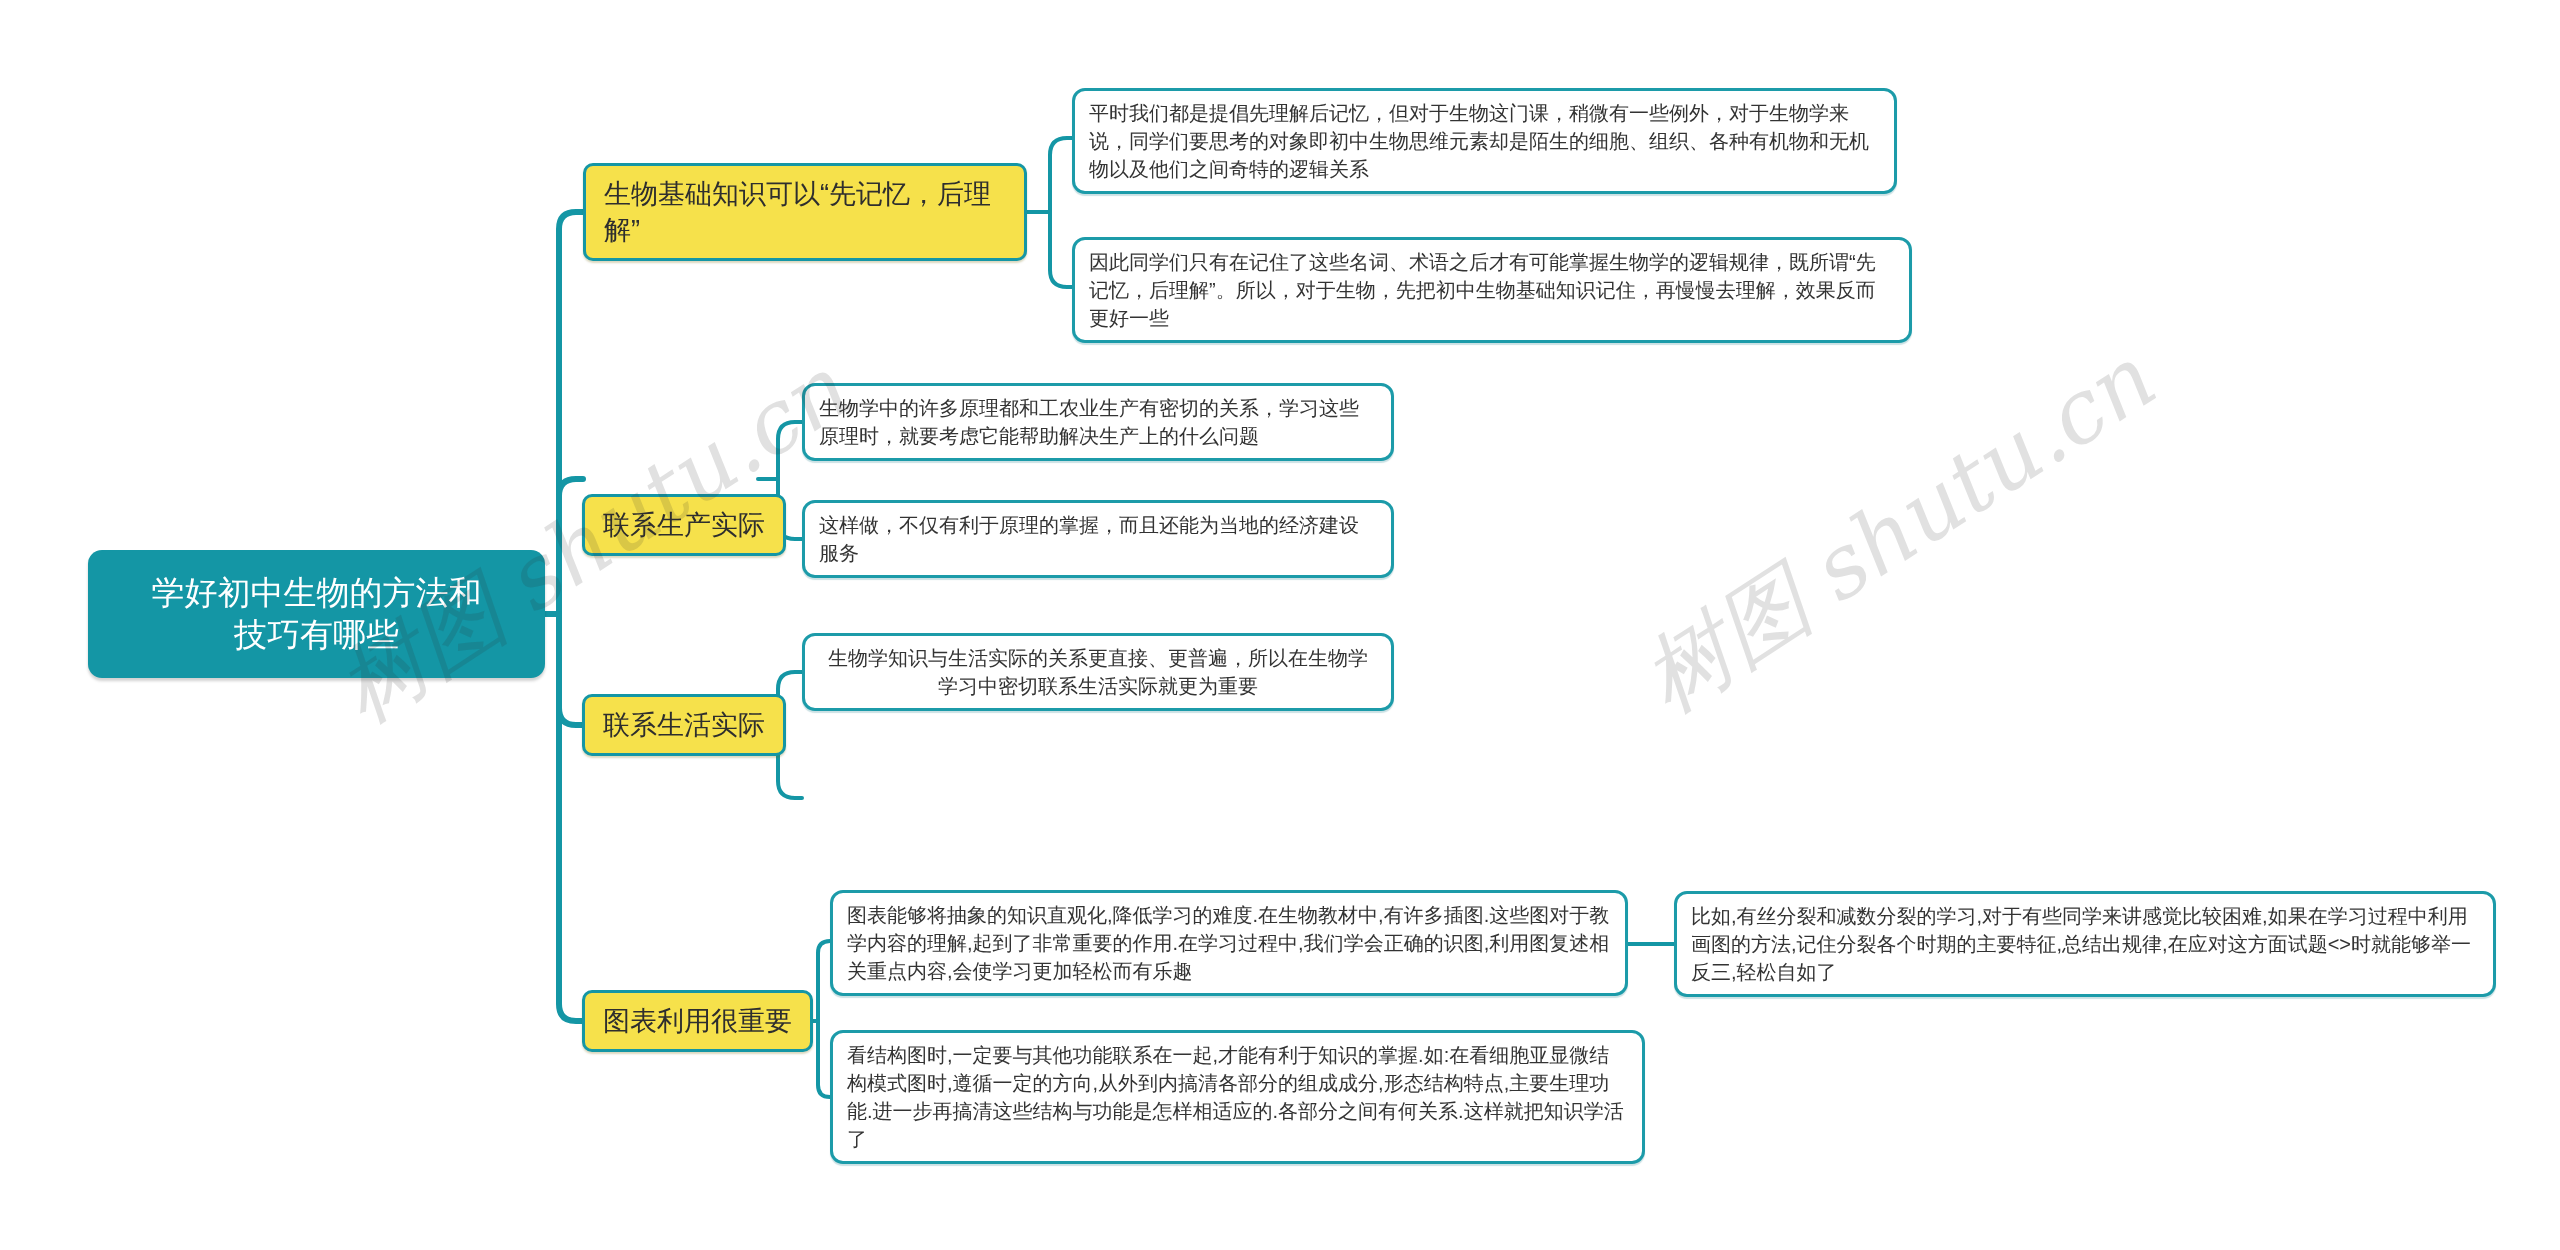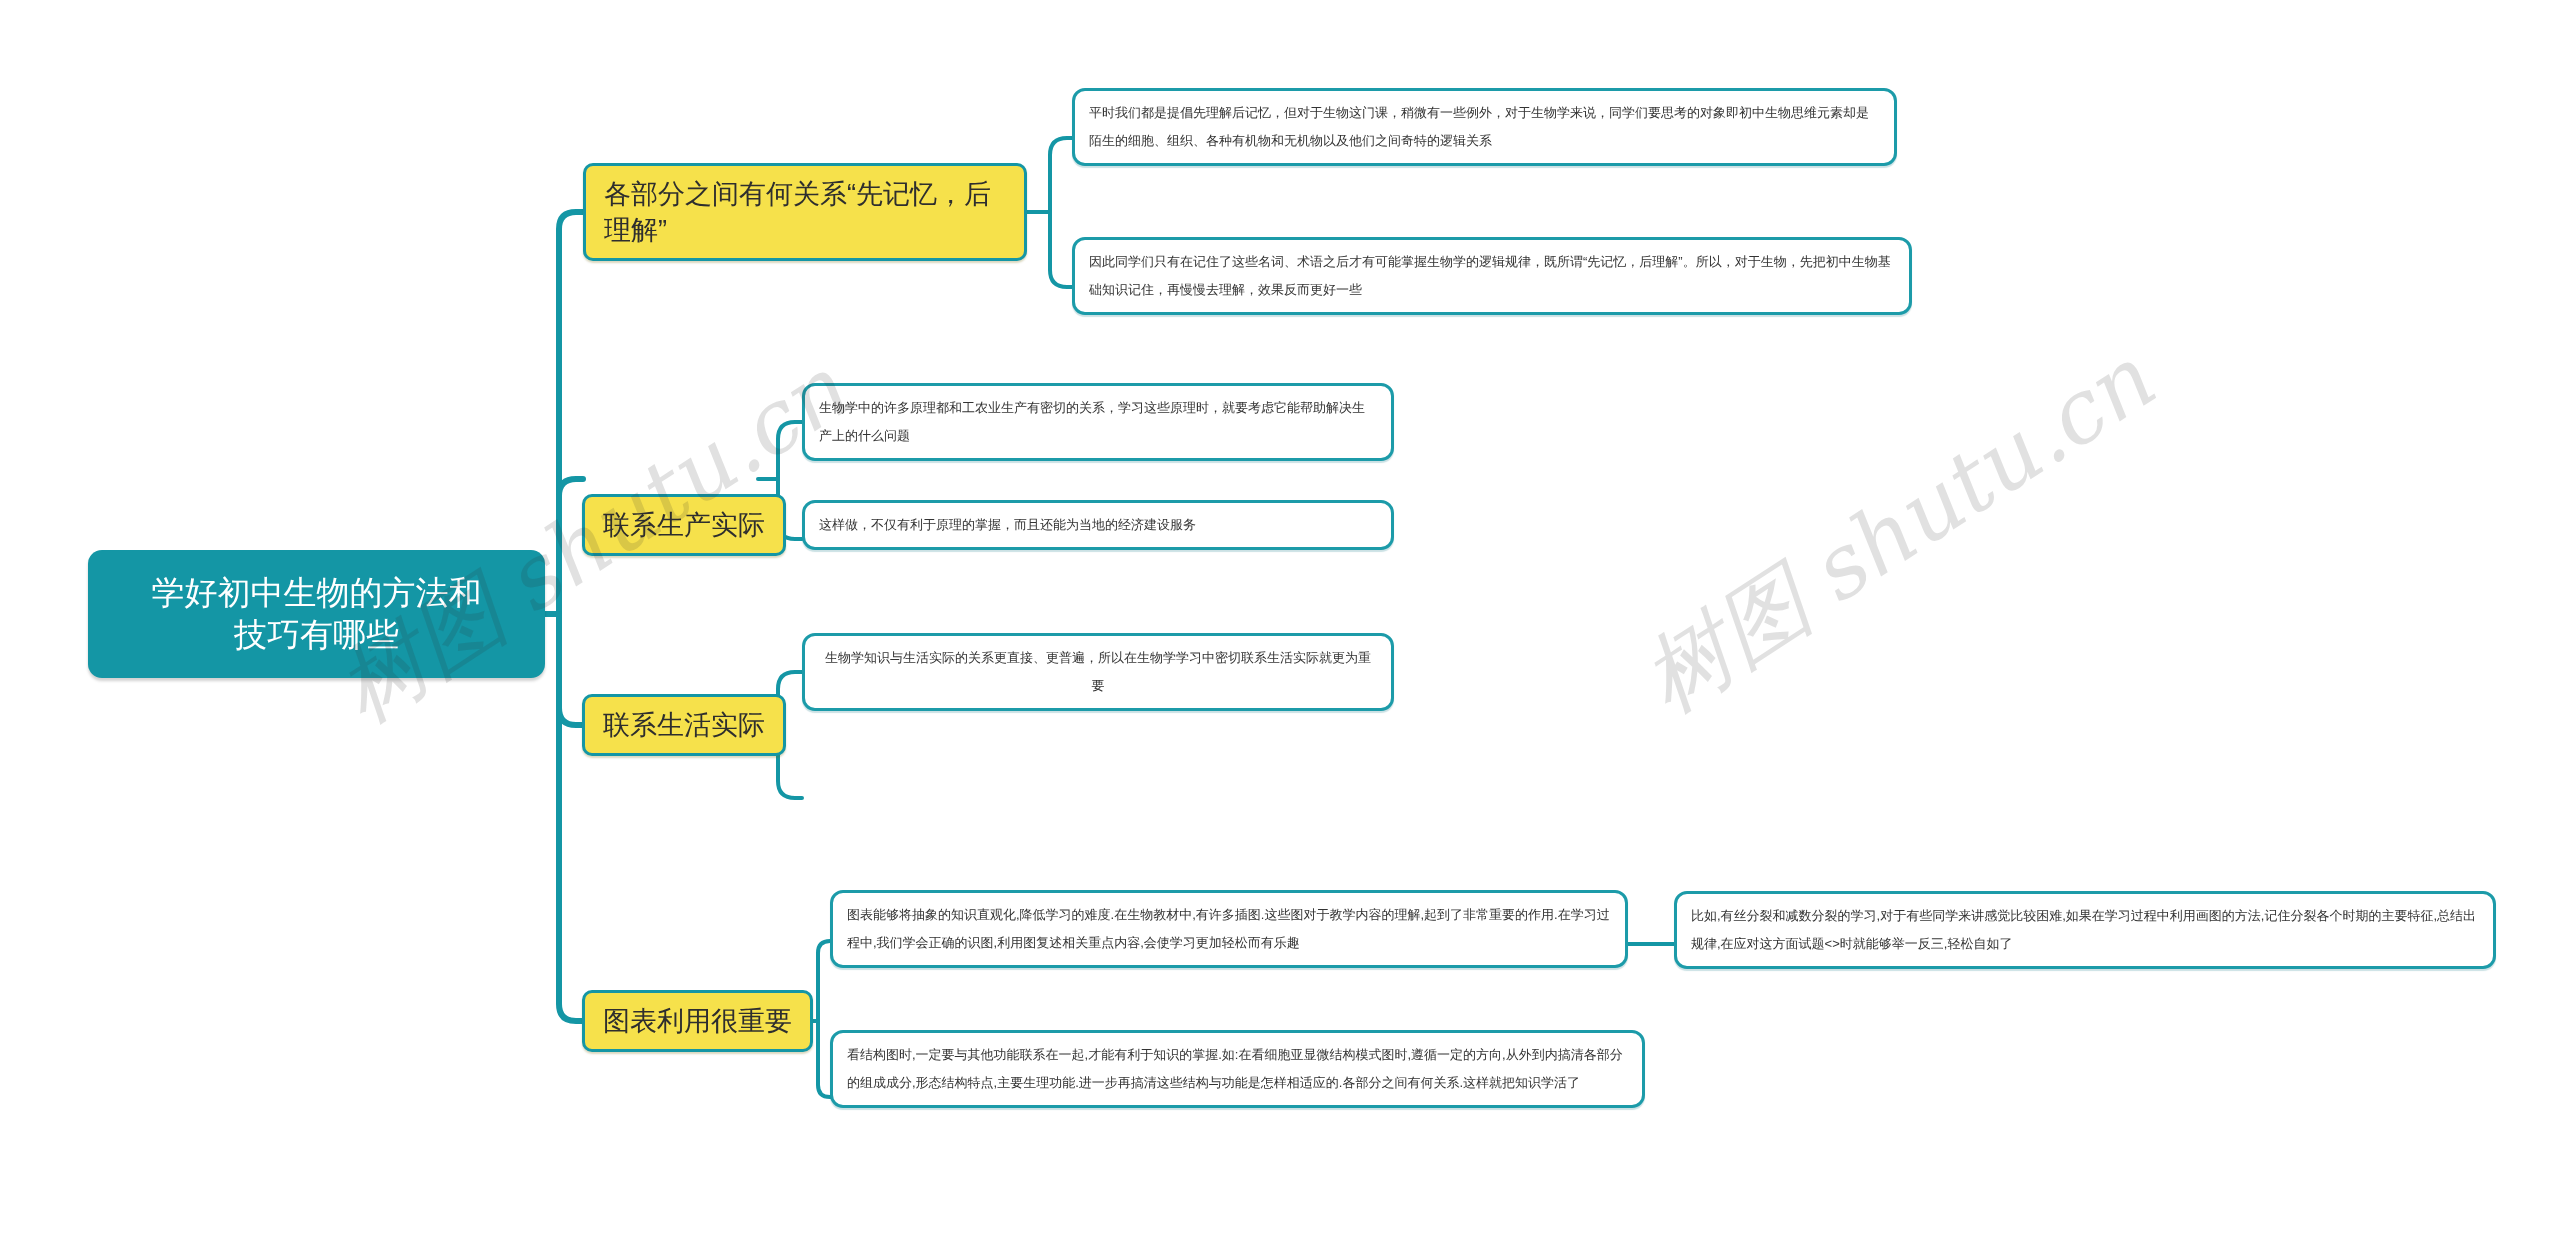--- a/index.html
+++ b/index.html
@@ -17,21 +17,21 @@
     box-shadow:0 3px 3px rgba(0,0,0,.18);
   }
   .branch-node{
     background:#F6E14B;border:3px solid #1496A5;border-radius:10px;
     font-size:27px;line-height:36px;color:#2e2e2e;
     padding:10px 18px;box-shadow:0 2px 2px rgba(110,100,0,.25);
   }
   .branch-single{white-space:nowrap;width:max-content;}
   .leaf-node{
     background:#fff;border:3px solid #1C9BA9;border-radius:13px;
-    font-size:13px;line-height:28px;color:#333;
+    font-size:20px;line-height:28px;color:#333;
     padding:8px 14px;box-shadow:0 2px 1px rgba(20,120,130,.22);
   }
   .watermark{
     position:absolute;z-index:20;pointer-events:none;
     font-family:"DejaVu Serif",serif;font-style:italic;
     font-size:88px;color:rgba(40,40,40,0.14);white-space:nowrap;
     transform:rotate(-33deg);
   }
   .wm-left{left:300px;top:480px;}
   .wm-right{left:1605px;top:470px;}
@@ -61,21 +61,21 @@
       <path d="M778,725 V781 Q778,798 795,798 H802"></path>
       <path d="M800,1021 H818"></path>
       <path d="M818,1021 V953 Q818,941 830,941 H834"></path>
       <path d="M818,1021 V1085 Q818,1097 830,1097 H834"></path>
       <path d="M1628,944 H1674"></path>
     </g>
   </svg>
 
   <div class="node root-node">学好初中生物的方法和技巧有哪些</div>
 
-  <div class="node branch-node" style="left:583px;top:163px;width:444px;">各部分之间有何关系“先记忆，后理解”</div>
+  <div class="node branch-node" style="left:583px;top:163px;width:444px;">生物基础知识可以“先记忆，后理解”</div>
 
   <div class="node leaf-node" style="left:1072px;top:88px;width:825px;">平时我们都是提倡先理解后记忆，但对于生物这门课，稍微有一些例外，对于生物学来说，同学们要思考的对象即初中生物思维元素却是陌生的细胞、组织、各种有机物和无机物以及他们之间奇特的逻辑关系</div>
 
   <div class="node leaf-node" style="left:1072px;top:237px;width:840px;">因此同学们只有在记住了这些名词、术语之后才有可能掌握生物学的逻辑规律，既所谓“先记忆，后理解”。所以，对于生物，先把初中生物基础知识记住，再慢慢去理解，效果反而更好一些</div>
 
   <div class="node branch-node branch-single" style="left:582px;top:448px;margin-top:46px;">联系生产实际</div>
 
   <div class="node leaf-node" style="left:802px;top:383px;width:592px;">生物学中的许多原理都和工农业生产有密切的关系，学习这些原理时，就要考虑它能帮助解决生产上的什么问题</div>
 
   <div class="node leaf-node" style="left:802px;top:500px;width:592px;">这样做，不仅有利于原理的掌握，而且还能为当地的经济建设服务</div>

